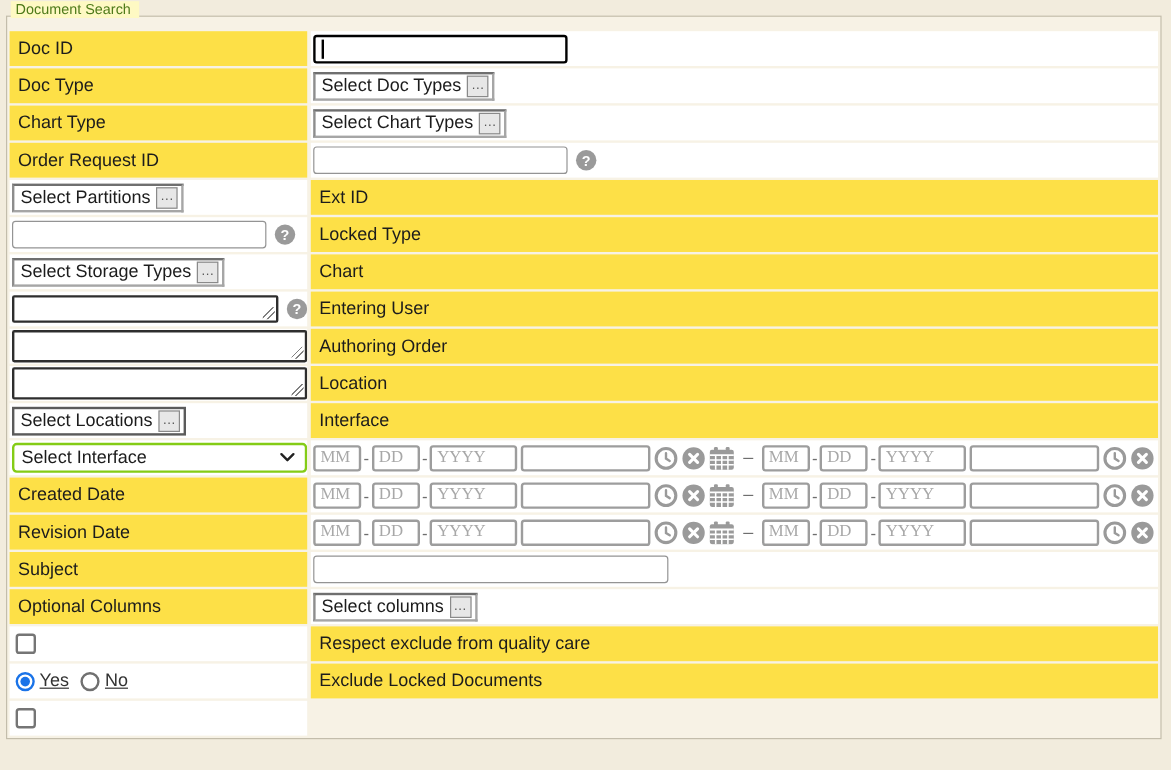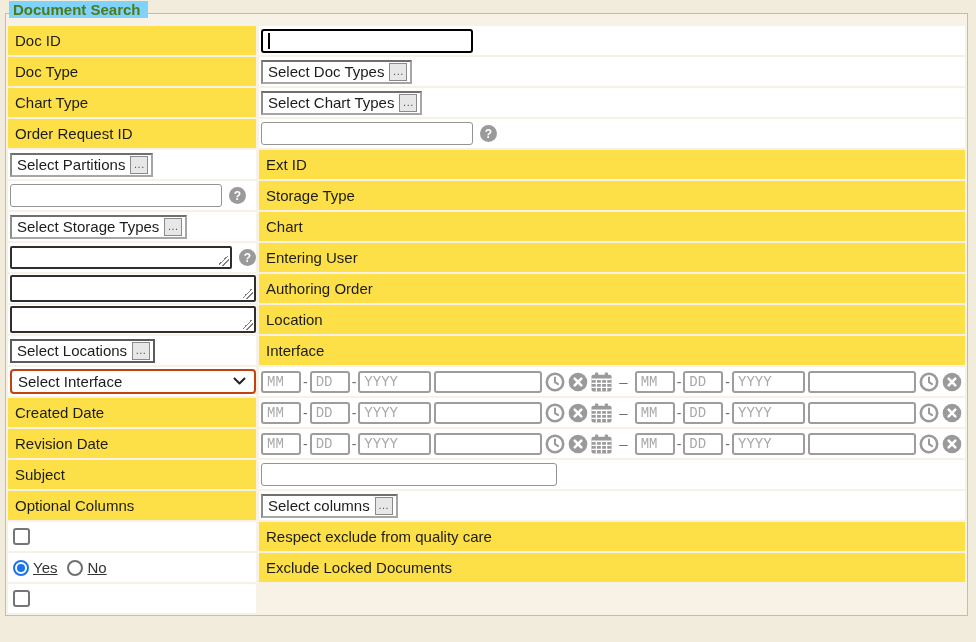--- a/index.html
+++ b/index.html
@@ -15,24 +15,24 @@
     position: relative;
     margin: 13px 8px 0 5px;
     border: 1px solid #c3bdab;
     background: #f7f2e5;
     padding: 12px 2px 2px 2px;
   }
   .legend {
     position: absolute;
     top: -13px;
     left: 3px;
-    background: #7dd3fc;
+    background: #fef9c3;
     padding: 0 7px 0 4px;
-    font-size: 15px;
-    font-weight: bold;
+    font-size: 12px;
+    font-weight: normal;
     color: #4e7a1a;
     white-space: nowrap;
   }
   .form {
     display: grid;
     grid-template-columns: 248px 1fr;
     grid-auto-rows: 29px;
     gap: 2px 3px;
   }
   .lbl {
@@ -44,21 +44,21 @@
     overflow: hidden;
   }
   .val {
     background: #ffffff;
     display: flex;
     align-items: center;
     padding-left: 2px;
     overflow: hidden;
   }
   input, .ta {
-    font-family: Liberation Mono, monospace;
+    font-family: Liberation Serif, serif;
     font-size: 15px;
     background: #fff;
     outline: none;
   }
   input::placeholder { color: #a8a8a8; opacity: 1; }
   .inp-focus {
     width: 212px; height: 24px;
     border: 2px solid #000;
     border-radius: 3px;
     padding: 0 4px;
@@ -111,21 +111,21 @@
   .ta.short { height: 23px; width: 464px; }
   .ta.user { width: 470px; }
   .grip {
     position: absolute;
     right: 1px; bottom: 1px;
     width: 10px; height: 10px;
     background: linear-gradient(135deg, transparent 40%, #808080 40% 48%, transparent 48% 64%, #808080 64% 72%, transparent 72%);
   }
   .select {
     width: 286px; height: 25px;
-    border: 2px solid #c2410c;
+    border: 2px solid #84cc16;
     border-radius: 4px;
     background: #fff;
     display: inline-flex;
     align-items: center;
     justify-content: space-between;
     padding: 0 8px 0 6px;
     cursor: pointer;
   }
   .d-inp {
     height: 22px;
@@ -228,21 +228,21 @@
         <span class="dots">...</span>
       </span>
     </div>
 
     <div class="lbl">Ext ID</div>
     <div class="val">
       <input class="inp-plain" value="" style="">
       <span class="help">?</span>
     </div>
 
-    <div class="lbl">Storage Type</div>
+    <div class="lbl">Locked Type</div>
     <div class="val">
       <span class="picker">
         <span>Select Storage Types</span>
         <span class="dots">...</span>
       </span>
     </div>
 
     <div class="lbl">Chart</div>
     <div class="val">
       <div class="ta short">

